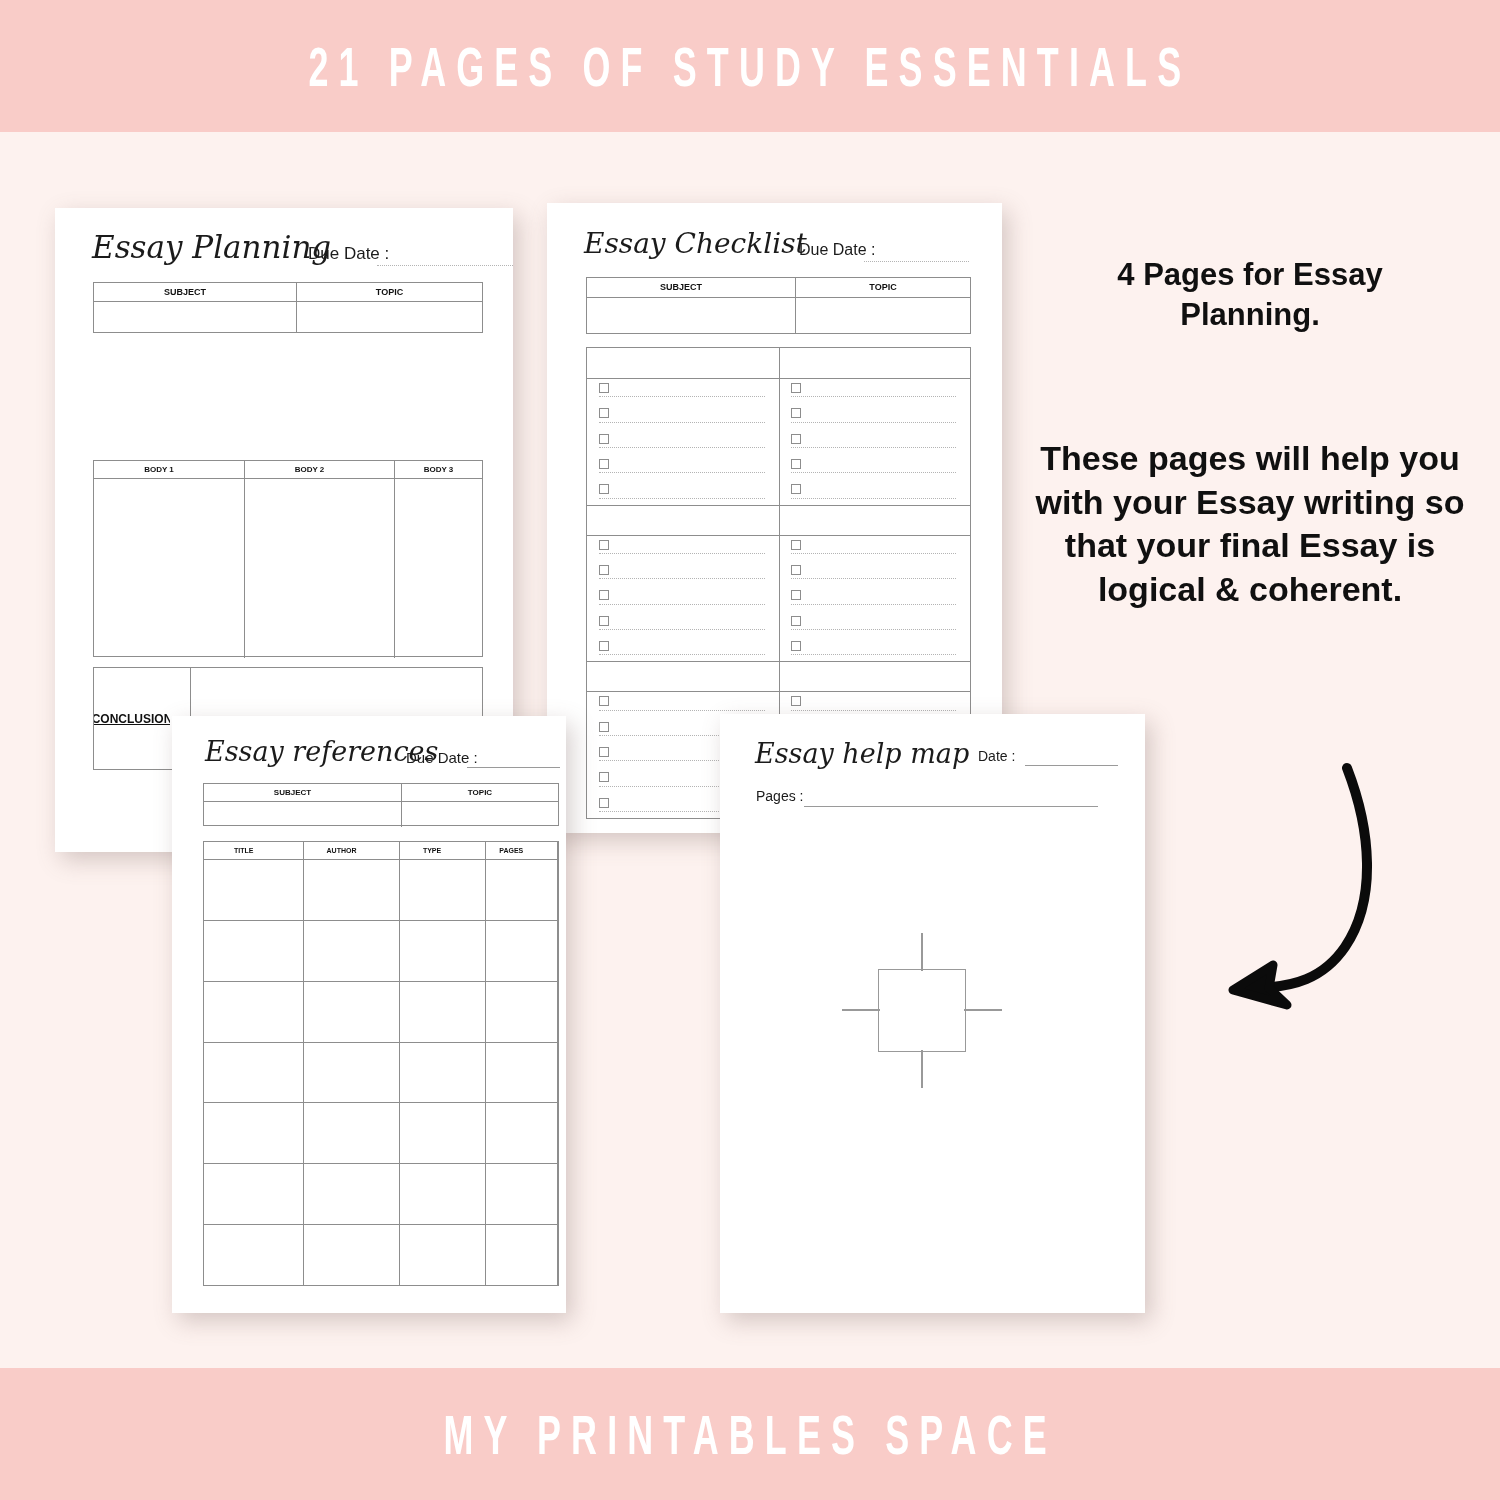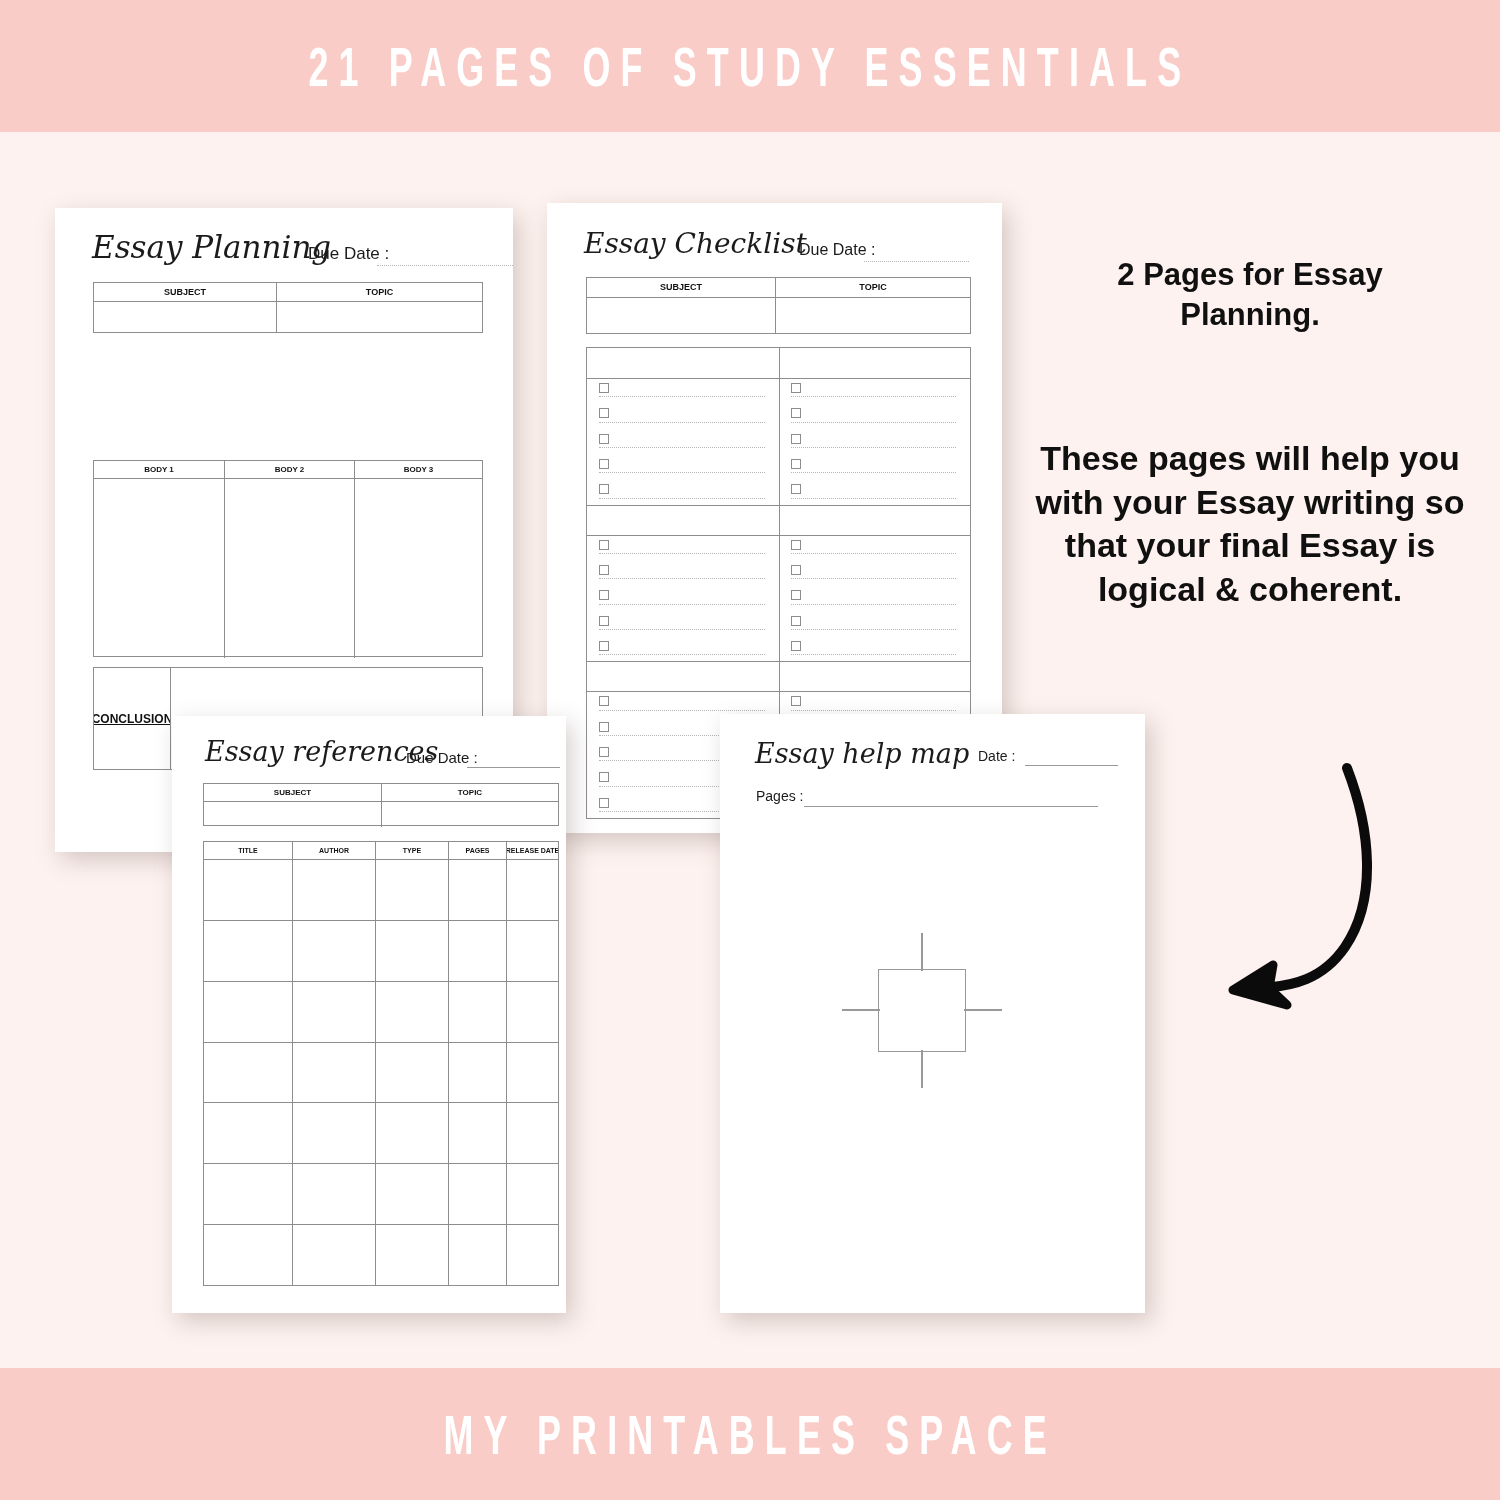--- a/index.html
+++ b/index.html
@@ -86,21 +86,21 @@
     box-sizing: border-box;
   }
   .tbl-row + .tbl-row { border-top: 1px solid #8d8d8d; }
   .tbl-cell {
     box-sizing: border-box;
     display: flex;
     align-items: center;
     justify-content: center;
     overflow: hidden;
   }
-  .tbl-cell + .tbl-cell { border-left: 1px solid #8d8d8d; }
+  .tbl-cell + .tbl-cell { border-left: 1px solid #8d8d8d; margin-left: 20px; }
   .hdr-text {
     font-family: "Liberation Sans", sans-serif;
     font-weight: bold;
     color: #111111;
     text-align: center;
     line-height: 1;
     white-space: nowrap;
   }
   .chk-box {
     position: absolute;
@@ -336,21 +336,21 @@
           <div class="dotrule-line" style="left: 12px; top: 18.3333px; width: 165px;"></div>
         </div>
         <div style="position: absolute; left: 192px; top: 444.667px; width: 191px; height: 25.3333px;">
           <div class="chk-box" style="left: 12px; top: 5px; width: 10px; height: 10px;"></div>
           <div class="dotrule-line" style="left: 12px; top: 18.3333px; width: 165px;"></div>
         </div>
       </div>
   </div>
 </div>
 
-<div class="promo" id="promo-headline" style="left:1055px; top:255px; width:390px;">2 Pages for Essay Planning.</div>
+<div class="promo" id="promo-headline" style="left:1055px; top:255px; width:390px;">4 Pages for Essay Planning.</div>
 <div class="promo" id="promo-body" style="left:1030px; top:437px; width:440px;">These pages will help you with your Essay writing so that your final Essay is logical &amp; coherent.</div>
 
 <svg id="arrow-svg" style="position:absolute; left:1195px; top:725px; width:290px; height:290px;" viewBox="0 0 290 290" xmlns="http://www.w3.org/2000/svg">
   <path d="M 152 43 C 176 105, 182 175, 150 222 C 128 254, 98 262, 62 263" fill="none" stroke="#0b0b0b" stroke-width="10" stroke-linecap="round"></path>
   <path d="M 38 265 L 78 240 L 74 263 L 92 280 Z" fill="#0b0b0b" stroke="#0b0b0b" stroke-width="9" stroke-linejoin="round"></path>
 </svg>
 
 <div class="sheet" id="sheet-references" style="left:172px; top:716px; width:394px; height:597px;">
   <div class="page-inner">
     <div class="script-title" style="left:33px; top:20px; font-size:27px;">Essay references</div>

